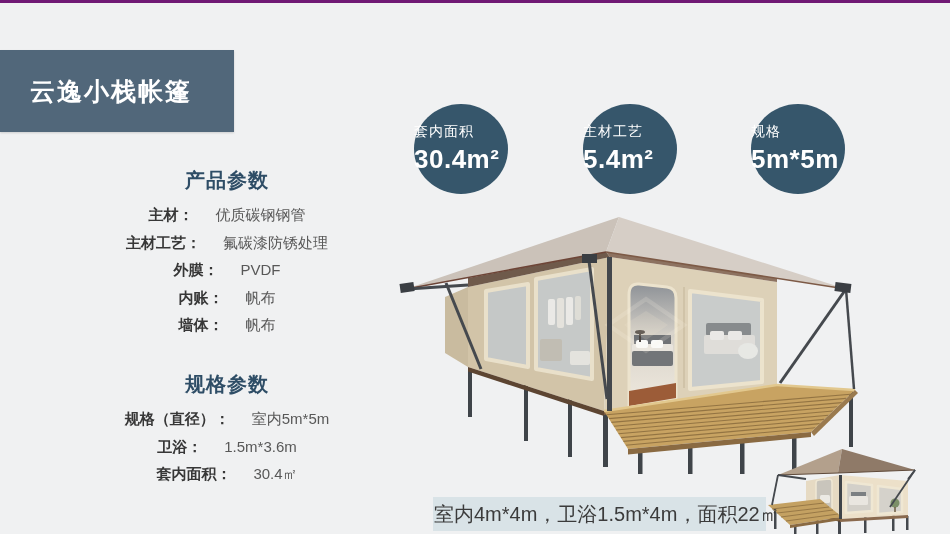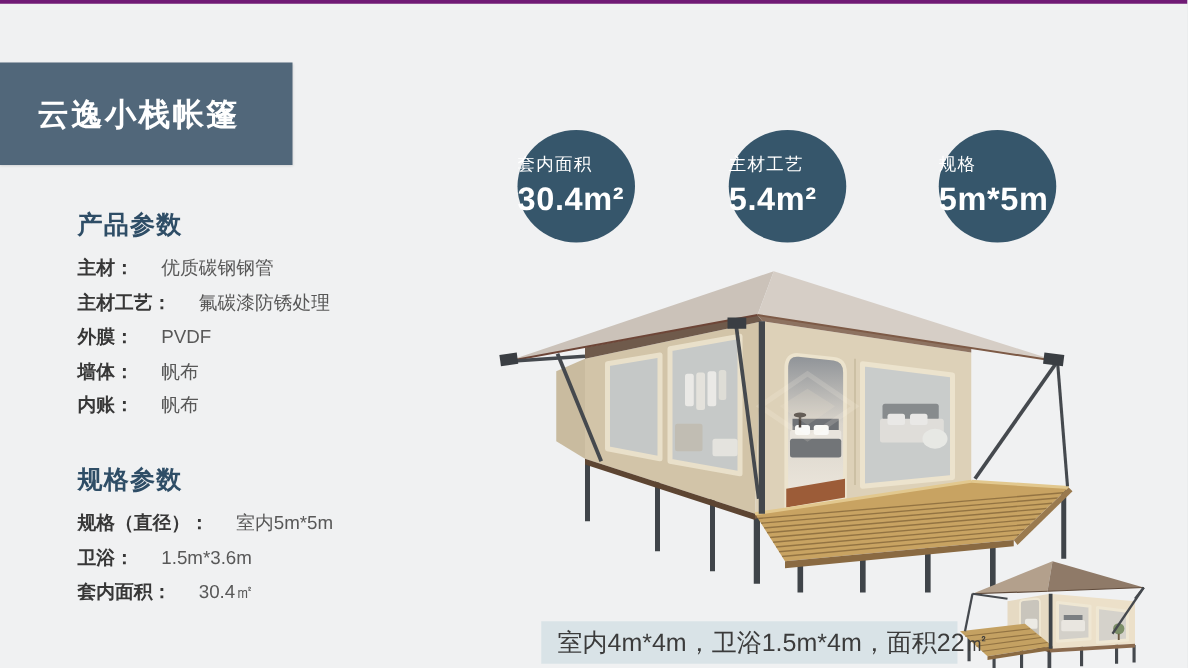--- a/index.html
+++ b/index.html
@@ -3,61 +3,61 @@
 <meta charset="utf-8">
 <style>
   html,body{margin:0;padding:0;background:#e8e9ea;}
   .stage{position:relative;width:950px;height:534px;background:#f0f1f2;overflow:hidden;
          font-family:"Liberation Sans","DejaVu Sans",sans-serif;border-top:3px solid #701a75;}
   
   .title-box{position:absolute;left:0;top:47px;width:234px;height:82px;background:#51677a;
              display:flex;align-items:center;box-shadow:0 1px 2px rgba(0,0,0,.15);}
   .title-box .t{color:#ffffff;font-size:25px;font-weight:bold;letter-spacing:2px;padding-left:30px;}
   
-  .spec-col{position:absolute;left:62px;width:330px;}
+  .spec-col{position:absolute;left:62px;width:330px;text-align:center;}
   .sec1{top:162px;} .sec2{top:366px;}
   .sec-heading{font-size:20px;font-weight:bold;color:#2e4d66;letter-spacing:1px;height:36px;line-height:30px;}
   .spec-row{font-size:15px;height:27.5px;line-height:27.5px;white-space:nowrap;}
   .spec-label{font-weight:bold;color:#373737;}
   .spec-value{color:#585858;margin-left:22px;}
   
   .badge{position:absolute;top:101px;width:94px;height:90px;border-radius:50%;background:#36566b;
          color:#fff;text-align:left;display:flex;flex-direction:column;justify-content:center;}
   .badge .bl{font-size:14px;letter-spacing:1px;margin-bottom:3px;}
   .badge .bv{font-size:26px;font-weight:700;letter-spacing:.5px;}
   .badge-1{left:414px;} .badge-2{left:583px;} .badge-3{left:751px;}
   
   .main-tent{position:absolute;left:388px;top:196px;width:528px;height:292px;}
   .small-tent{position:absolute;left:768px;top:426px;width:182px;height:108px;}
   
   .caption-bar{position:absolute;left:433px;top:494px;width:333px;height:34px;background:#d9e3e7;
                display:flex;align-items:center;z-index:5;}
-  .caption-bar .c{font-size:20px;color:#3b3b3b;padding-left:13px;white-space:nowrap;}
+  .caption-bar .c{font-size:20px;color:#3b3b3b;padding-left:1px;white-space:nowrap;}
 </style>
 </head>
 <body>
 
 <div class="stage">
 
   <div class="title-box">
     <span class="t">云逸小栈帐篷</span>
   </div>
 
   <div class="spec-col sec1">
     <div class="sec-heading">产品参数</div>
     <div class="spec-row">
       <span class="spec-label">主材：</span><span class="spec-value">优质碳钢钢管</span></div>
     <div class="spec-row">
       <span class="spec-label">主材工艺：</span><span class="spec-value">氟碳漆防锈处理</span></div>
     <div class="spec-row">
       <span class="spec-label">外膜：</span><span class="spec-value">PVDF</span></div>
     <div class="spec-row">
+      <span class="spec-label">内账：</span><span class="spec-value">帆布</span></div>
+    <div class="spec-row">
       <span class="spec-label">墙体：</span><span class="spec-value">帆布</span></div>
-    <div class="spec-row">
-      <span class="spec-label">内账：</span><span class="spec-value">帆布</span></div>
   </div>
 
   <div class="spec-col sec2">
     <div class="sec-heading">规格参数</div>
     <div class="spec-row">
       <span class="spec-label">规格（直径）：</span><span class="spec-value">室内5m*5m</span></div>
     <div class="spec-row">
       <span class="spec-label">卫浴：</span><span class="spec-value">1.5m*3.6m</span></div>
     <div class="spec-row">
       <span class="spec-label">套内面积：</span><span class="spec-value">30.4㎡</span></div>

